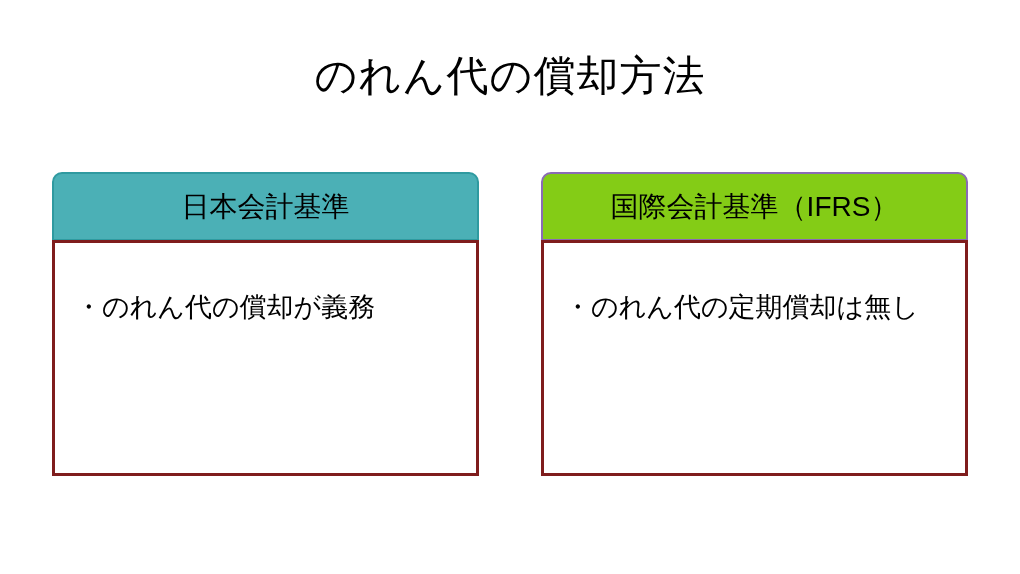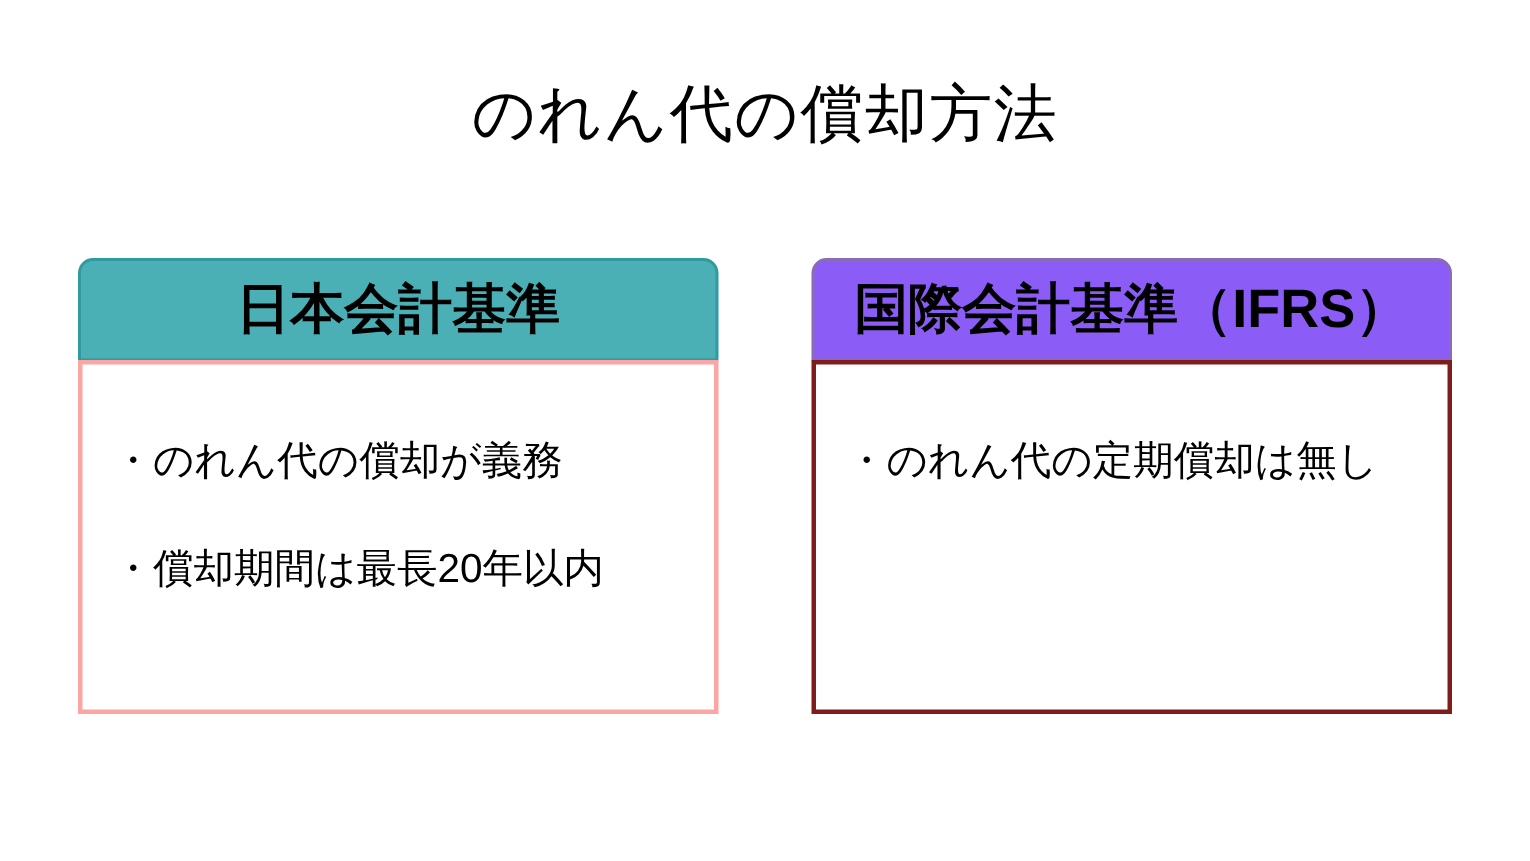--- a/index.html
+++ b/index.html
@@ -39,63 +39,62 @@
     flex: 1 1 0;
     display: flex;
     flex-direction: column;
   }
   .panel-header {
     box-sizing: border-box;
     height: 69px;
     display: flex;
     align-items: center;
     justify-content: center;
-    font-size: 36px;
-    font-weight: 700;
+    font-size: 28px;
+    font-weight: 400;
     border-radius: 10px 10px 0 0;
     color: #000000;
   }
   .panel-header.teal {
     background: #4BB0B6;
     border: 2px solid #2F9AA0;
   }
   .panel-header.purple {
-    background: #8b5cf6;
+    background: #84cc16;
     border: 2px solid #8A6BB5;
   }
   .panel-body {
     box-sizing: border-box;
     height: 236px;
     margin-top: -1px;
     background: #ffffff;
     padding: 47px 14px 0 20px;
     font-size: 27px;
     line-height: 1.3;
   }
-  .panel-body.teal-border { border: 3px solid #fca5a5; }
+  .panel-body.teal-border { border: 3px solid #7f1d1d; }
   .panel-body.purple-border { border: 3px solid #7f1d1d; }
   .panel-body .line {
     margin: 0 0 37px 0;
     white-space: nowrap;
   }
 </style>
 </head>
 <body>
 
 <div class="slide">
 
   <h1 class="title">のれん代の償却方法</h1>
 
   <div class="panels">
 
     <div class="panel">
       <div class="panel-header teal">日本会計基準</div>
       <div class="panel-body teal-border">
         <p class="line">・のれん代の償却が義務</p>
-        <p class="line">・償却期間は最長20年以内</p>
       </div>
     </div>
 
     <div class="panel">
       <div class="panel-header purple">国際会計基準（IFRS）</div>
       <div class="panel-body purple-border">
         <p class="line">・のれん代の定期償却は無し</p>
       </div>
     </div>
 

